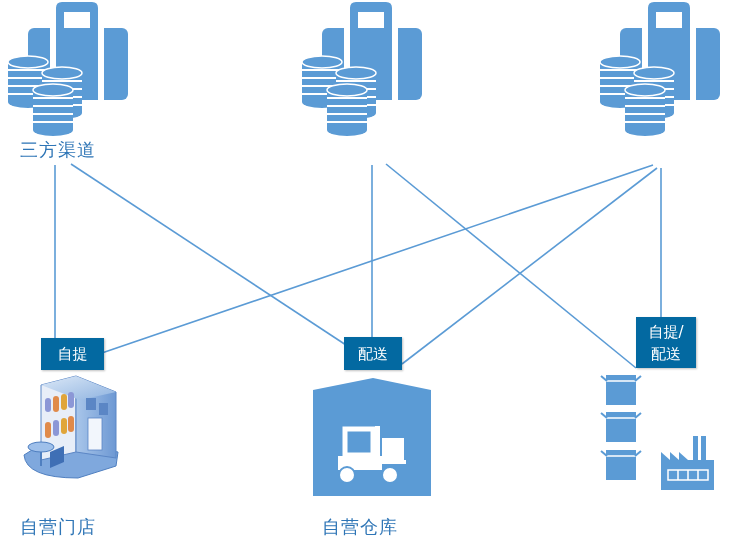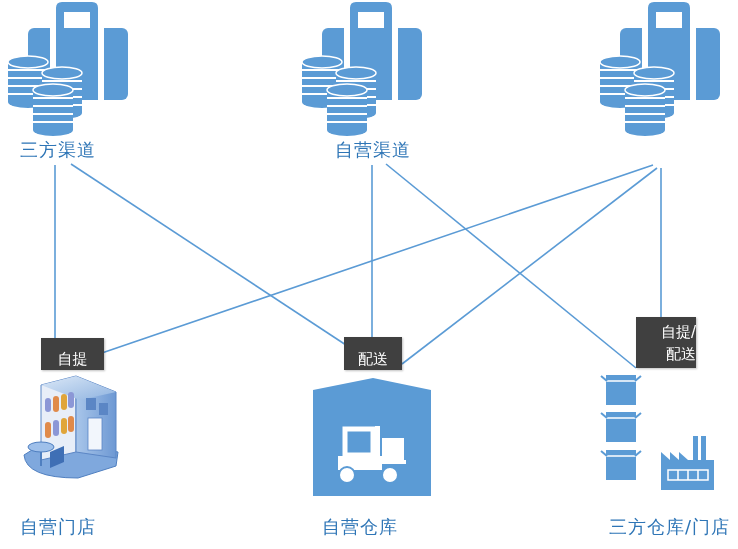--- a/index.html
+++ b/index.html
@@ -1,21 +1,21 @@
 <!DOCTYPE html>
 <html><head>
 <meta charset="utf-8">
 <style>
   html, body { margin:0; padding:0; background:#ffffff; }
   body { width:738px; height:549px; position:relative; overflow:hidden;
          font-family:"DejaVu Sans", sans-serif; }
   .canvas { position:absolute; left:8px; top:0; width:738px; height:549px; }
   .label { position:absolute; color:#2e75b6; font-size:18px; white-space:nowrap; letter-spacing:1px; }
-  .badge { position:absolute; background:#404040; color:#ffffff; font-size:15px;
-           display:flex; align-items:flex-end; justify-content:center; text-align:center;
+  .badge { position:absolute; background:#0369a1; color:#ffffff; font-size:15px;
+           display:flex; align-items:center; justify-content:center; text-align:center;
            line-height:22px; box-shadow:1px 1px 2px rgba(0,0,0,0.25); }
   svg { position:absolute; left:0; top:0; }
 </style>
 </head>
 <body>
 
 <div class="canvas">
 
   <svg width="738" height="549">
     <g stroke="#5b9bd5" stroke-width="1.6" fill="none">
@@ -140,25 +140,23 @@
       <g stroke="#ffffff" stroke-width="1.5" fill="none">
         <rect x="660" y="470" width="40" height="10"></rect>
         <line x1="670" y1="470" x2="670" y2="480"></line>
         <line x1="680" y1="470" x2="680" y2="480"></line>
         <line x1="690" y1="470" x2="690" y2="480"></line>
       </g>
     </g>
   </svg>
 
   <div class="label" style="left:12px; top:138px;">三方渠道</div>
-  <div class="label" style="left:327px; top:138px;">自营渠道</div>
 
   <div class="badge" style="left:33px; top:338px; width:63px; height:32px;">自提</div>
   <div class="badge" style="left:336px; top:337px; width:58px; height:33px;">配送</div>
   <div class="badge" style="left:628px; top:317px; width:60px; height:51px; flex-direction:column;">
     <span>自提/</span>
     <span>配送</span>
   </div>
 
   <div class="label" style="left:12px; top:515px;">自营门店</div>
   <div class="label" style="left:314px; top:515px;">自营仓库</div>
-  <div class="label" style="left:601px; top:515px;">三方仓库/门店</div>
 </div>
 
 </body></html>

